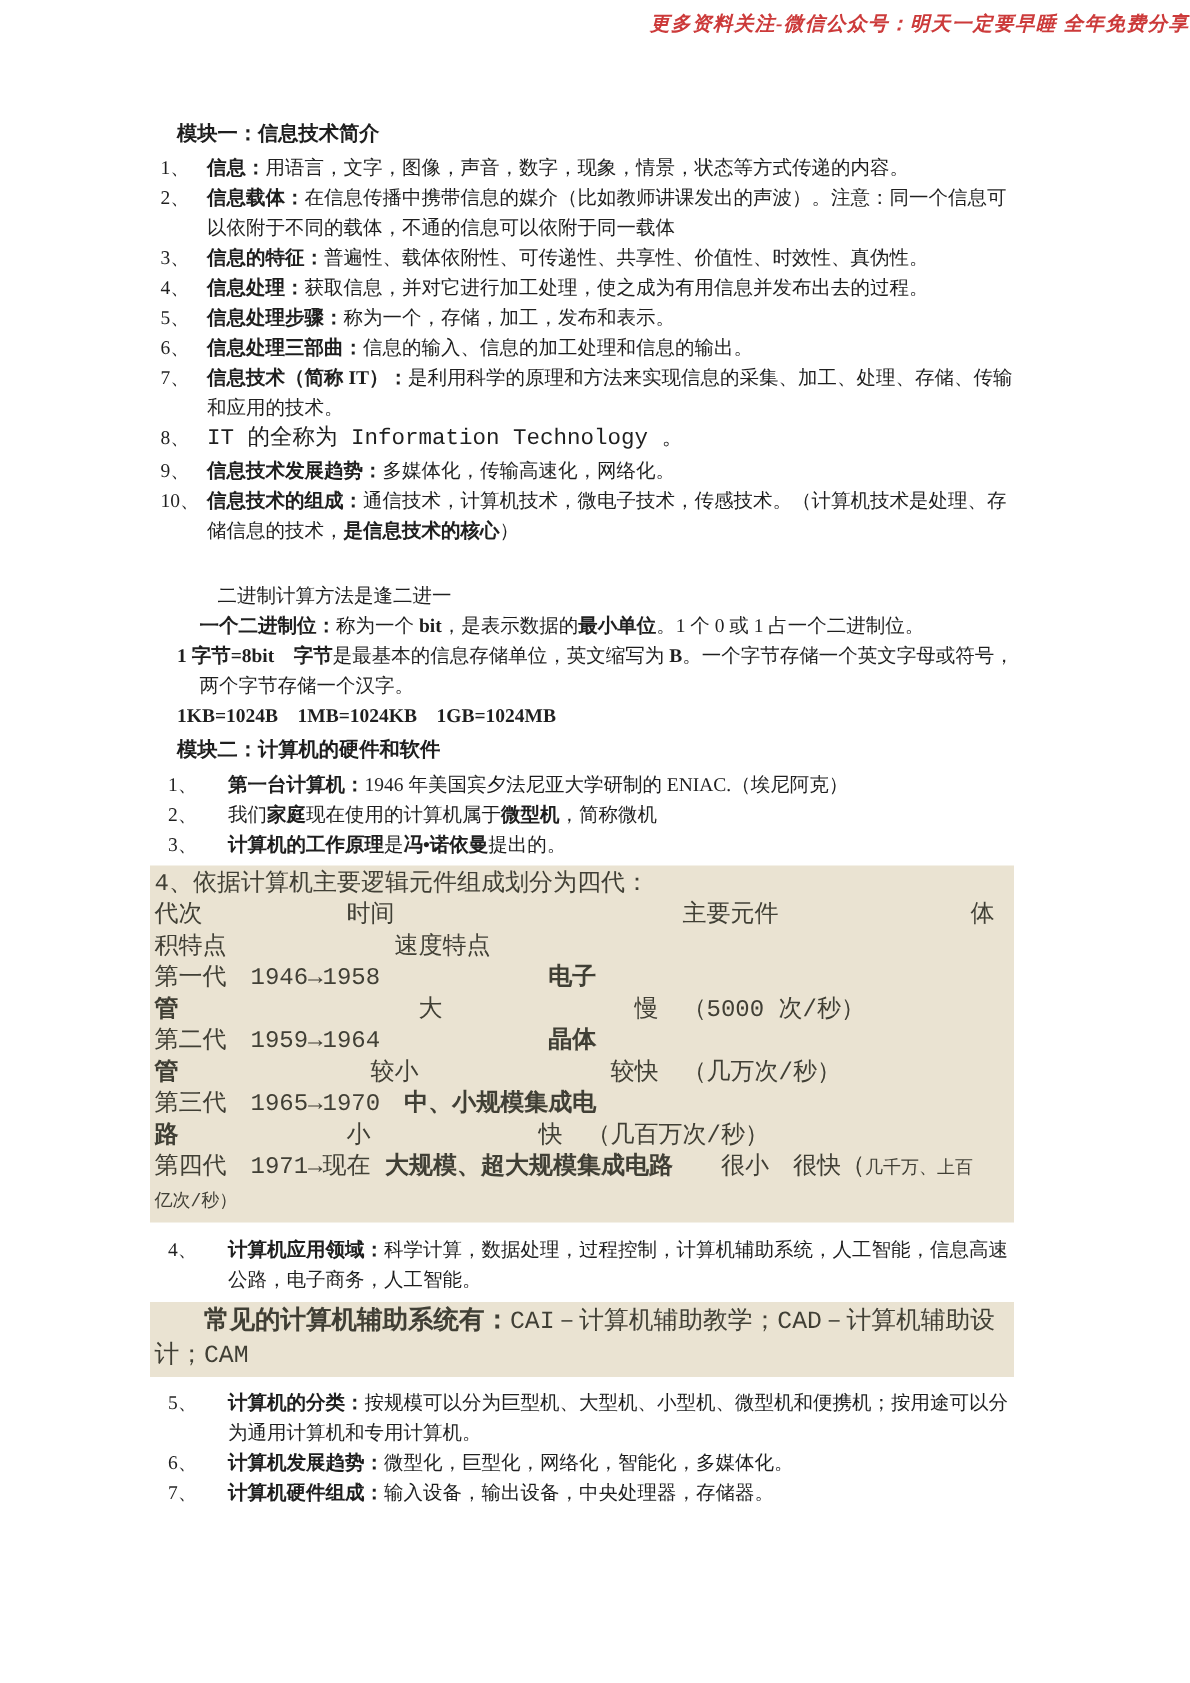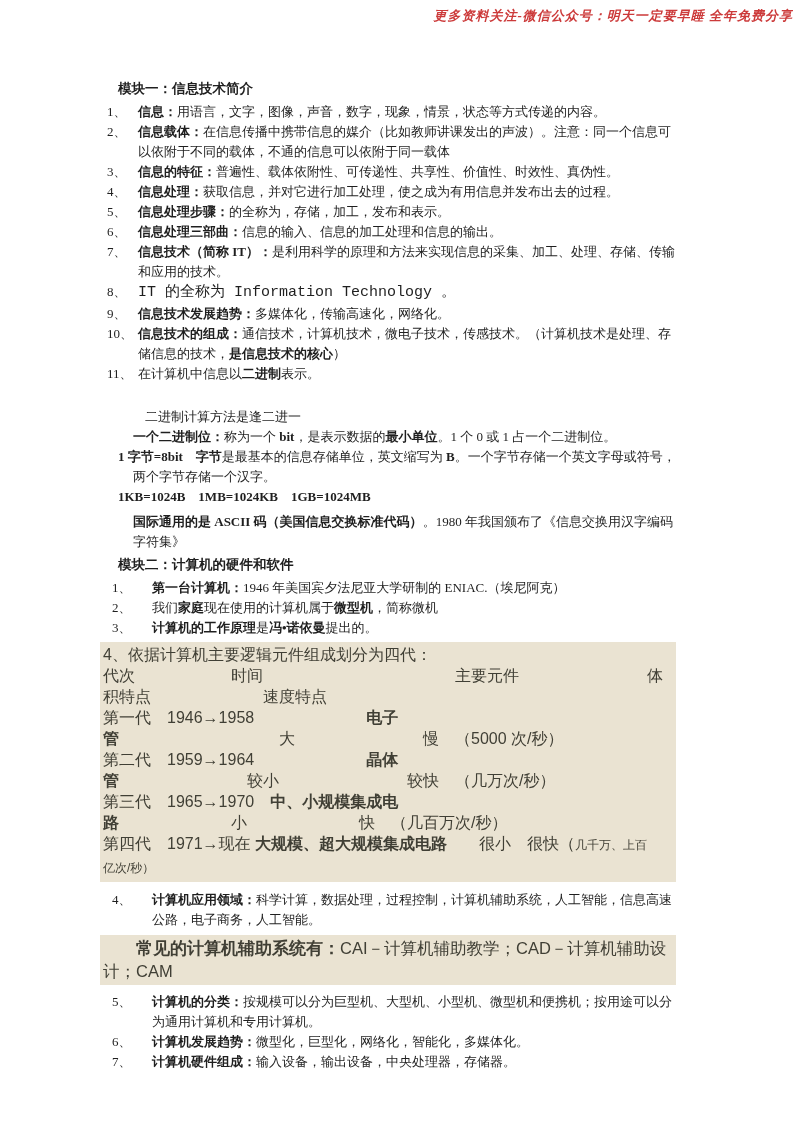--- a/index.html
+++ b/index.html
@@ -35,21 +35,21 @@
   .para-0{margin-left:40px;margin-top:23px;}
   .para-1{margin-left:28px;}
   .para-2{margin-left:28px;text-indent:-15px;}
   .para-3{margin-left:13px;}
   .para-4{margin-left:28px;margin-top:5px;}
   
   .hl{
     background:var(--hl);color:var(--hl-ink);
     margin:4px 0 8px -5px;width:573px;
     padding:2px 0 3px 3px;
-    font-family:Liberation Sans, sans-serif;
+    font-family:Liberation Mono, monospace;
     font-size:16px;line-height:21px;
     white-space:pre-wrap;word-break:break-all;
   }
   .hl2{font-size:16.5px;line-height:22px;margin-top:5px;margin-bottom:7px;}
   .hl2 .bd{font-size:17px;}
 </style>
 </head>
 <body>
 
 <div class="promo">更多资料关注-微信公众号：明天一定要早睡 全年免费分享</div>
@@ -69,21 +69,21 @@
       <div class="row row-2">
         <span class="num">3、</span>
         <span class="txt"><span class="bd">信息的特征：</span><span>普遍性、载体依附性、可传递性、共享性、价值性、时效性、真伪性。</span></span>
       </div>
       <div class="row row-3">
         <span class="num">4、</span>
         <span class="txt"><span class="bd">信息处理：</span><span>获取信息，并对它进行加工处理，使之成为有用信息并发布出去的过程。</span></span>
       </div>
       <div class="row row-4">
         <span class="num">5、</span>
-        <span class="txt"><span class="bd">信息处理步骤：</span><span>的全称为，存储，加工，发布和表示。</span></span>
+        <span class="txt"><span class="bd">信息处理步骤：</span><span>称为一个，存储，加工，发布和表示。</span></span>
       </div>
       <div class="row row-5">
         <span class="num">6、</span>
         <span class="txt"><span class="bd">信息处理三部曲：</span><span>信息的输入、信息的加工处理和信息的输出。</span></span>
       </div>
       <div class="row row-6">
         <span class="num">7、</span>
         <span class="txt"><span class="bd">信息技术（简称 IT）：</span><span>是利用科学的原理和方法来实现信息的采集、加工、处理、存储、传输和应用的技术。</span></span>
       </div>
       <div class="row row-7">
@@ -91,32 +91,27 @@
         <span class="txt mono"><span>IT 的全称为 Information  Technology  。</span></span>
       </div>
       <div class="row row-8">
         <span class="num">9、</span>
         <span class="txt"><span class="bd">信息技术发展趋势：</span><span>多媒体化，传输高速化，网络化。</span></span>
       </div>
       <div class="row row-9">
         <span class="num">10、</span>
         <span class="txt"><span class="bd">信息技术的组成：</span><span>通信技术，计算机技术，微电子技术，传感技术。（计算机技术是处理、存储信息的技术，</span><span class="bd">是信息技术的核心</span><span>）</span></span>
       </div>
-      <div class="row row-10">
-        <span class="num">11、</span>
-        <span class="txt"><span>在计算机中信息以</span><span class="bd">二进制</span><span>表示。</span></span>
-      </div>
     </div>
 
   <div>
       <div class="para para-0"><span>二进制计算方法是逢二进一</span></div>
       <div class="para para-1"><span class="bd">一个二进制位：</span><span>称为一个 </span><span class="bd">bit</span><span>，是表示数据的</span><span class="bd">最小单位</span><span>。1 个 0 或 1 占一个二进制位。</span></div>
       <div class="para para-2"><span class="bd">1 字节=8bit　字节</span><span>是最基本的信息存储单位，英文缩写为 </span><span class="bd">B</span><span>。一个字节存储一个英文字母或符号，两个字节存储一个汉字。</span></div>
       <div class="para para-3"><span class="bd">1KB=1024B　1MB=1024KB　1GB=1024MB</span></div>
-      <div class="para para-4"><span class="bd">国际通用的是 ASCII 码（美国信息交换标准代码）</span><span>。1980 年我国颁布了《信息交换用汉字编码字符集》</span></div>
     </div>
 
   <h2 class="mod mod2">模块二：计算机的硬件和软件</h2>
 
   <div class="m2">
       <div class="row row-0">
         <span class="num">1、</span>
         <span class="txt"><span class="bd">第一台计算机：</span><span>1946 年美国宾夕法尼亚大学研制的 ENIAC.（埃尼阿克）</span></span>
       </div>
       <div class="row row-1">

